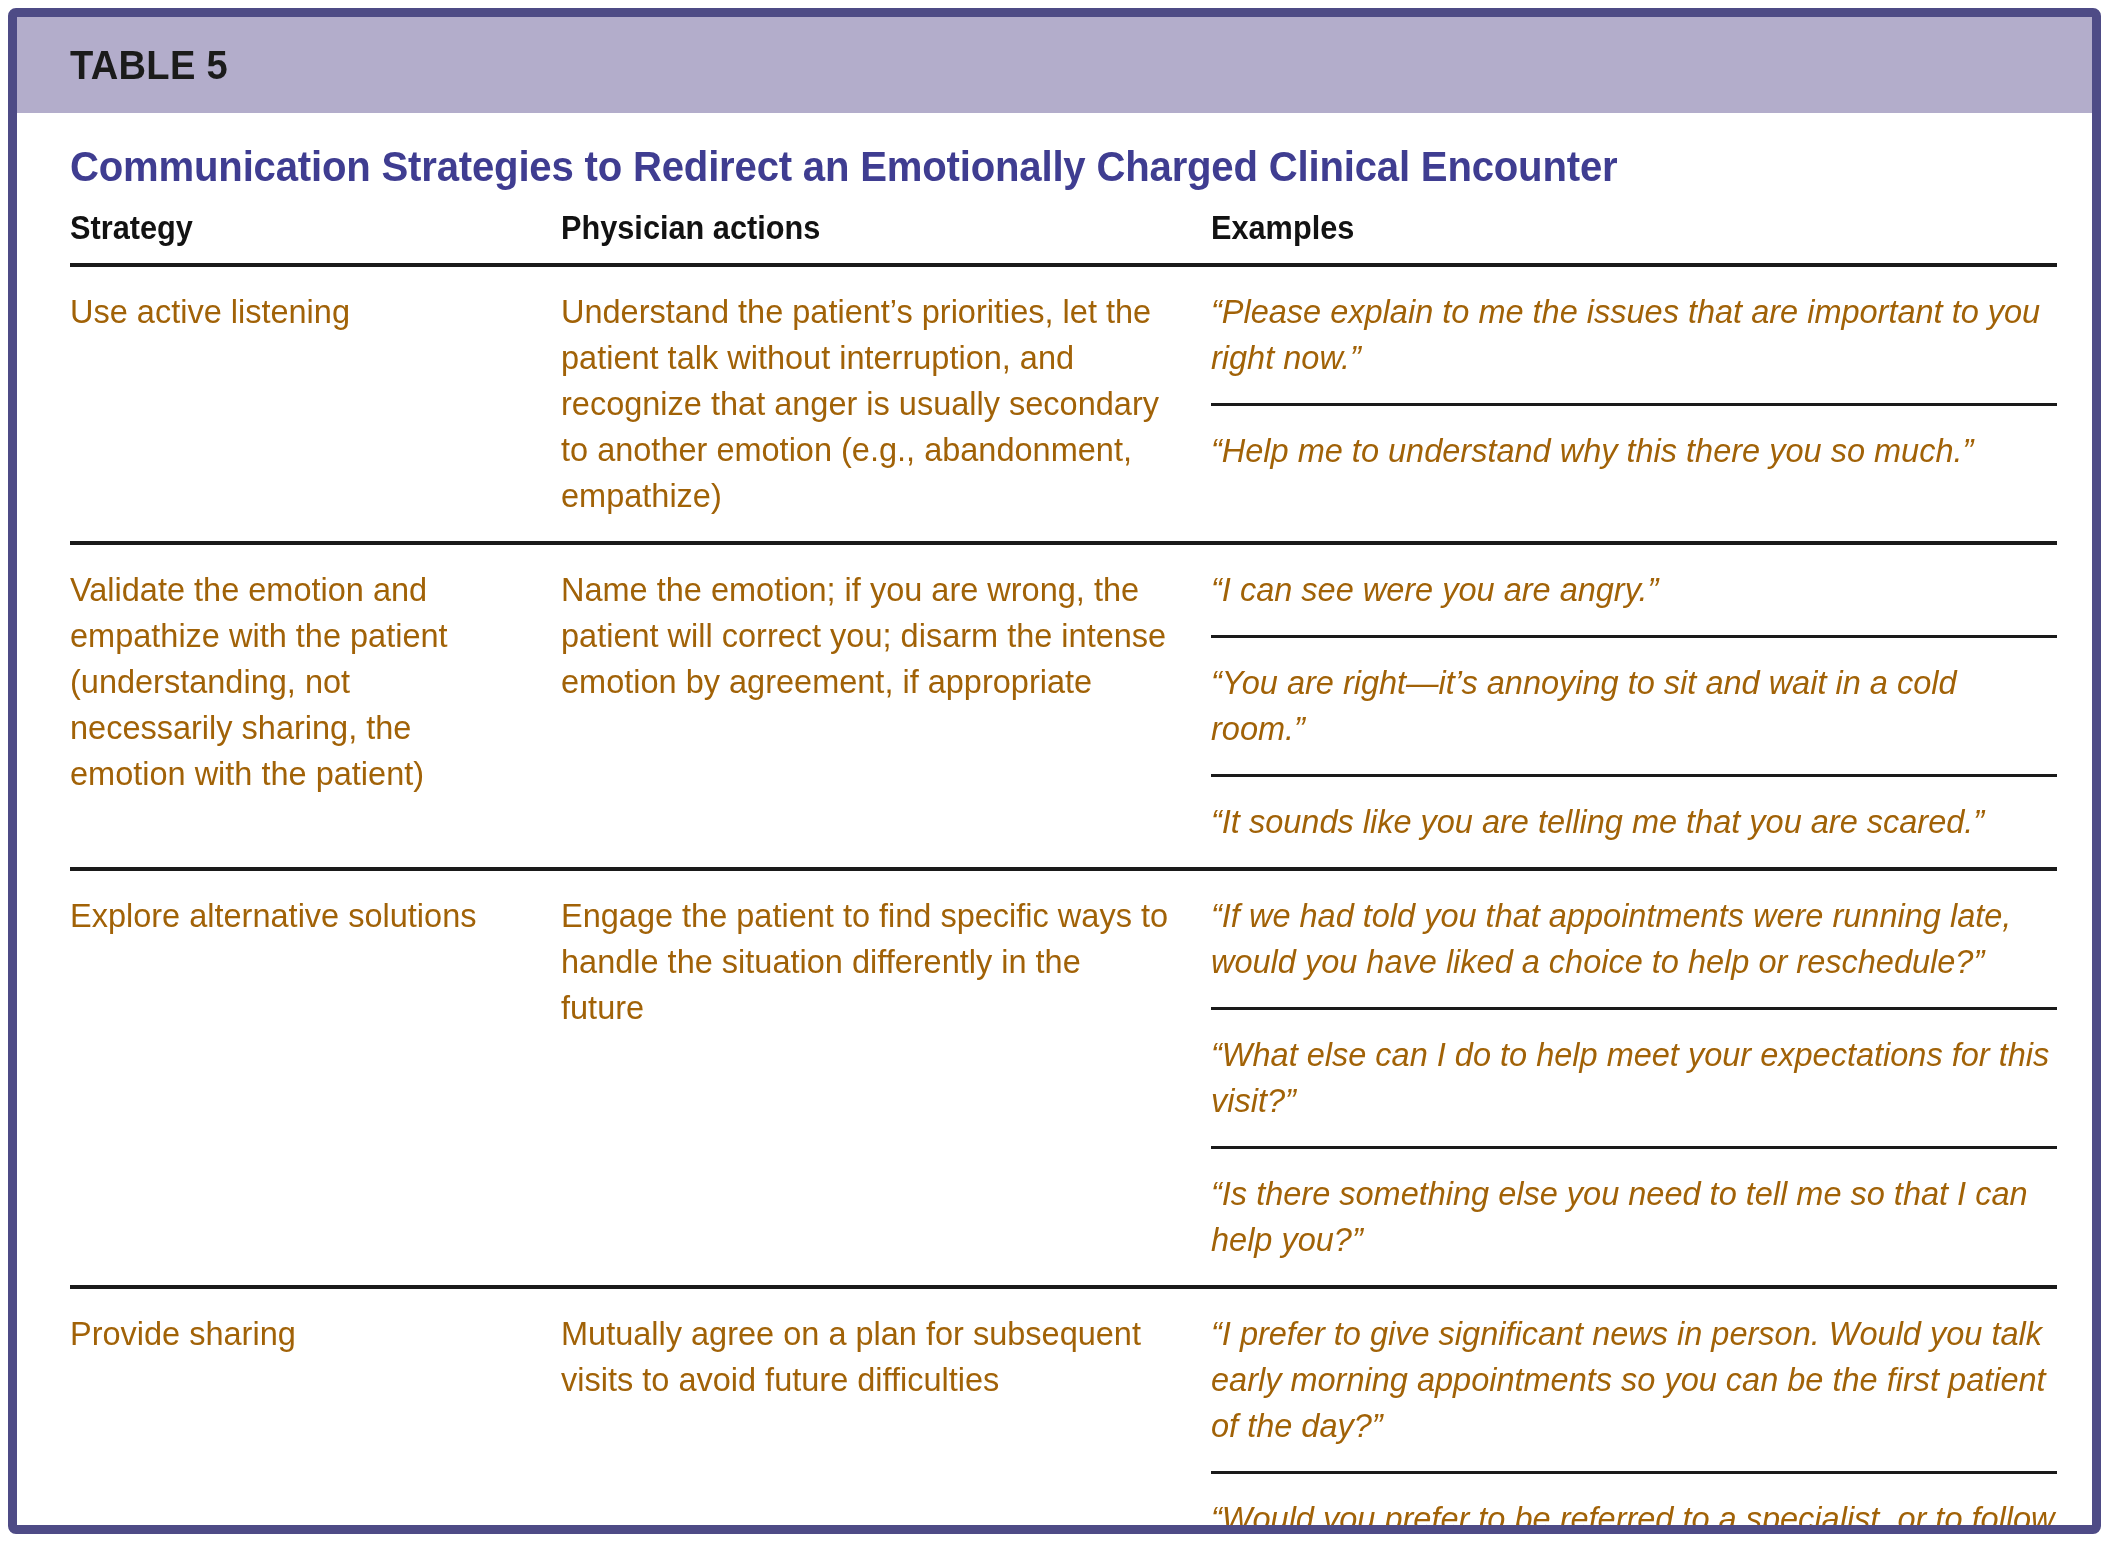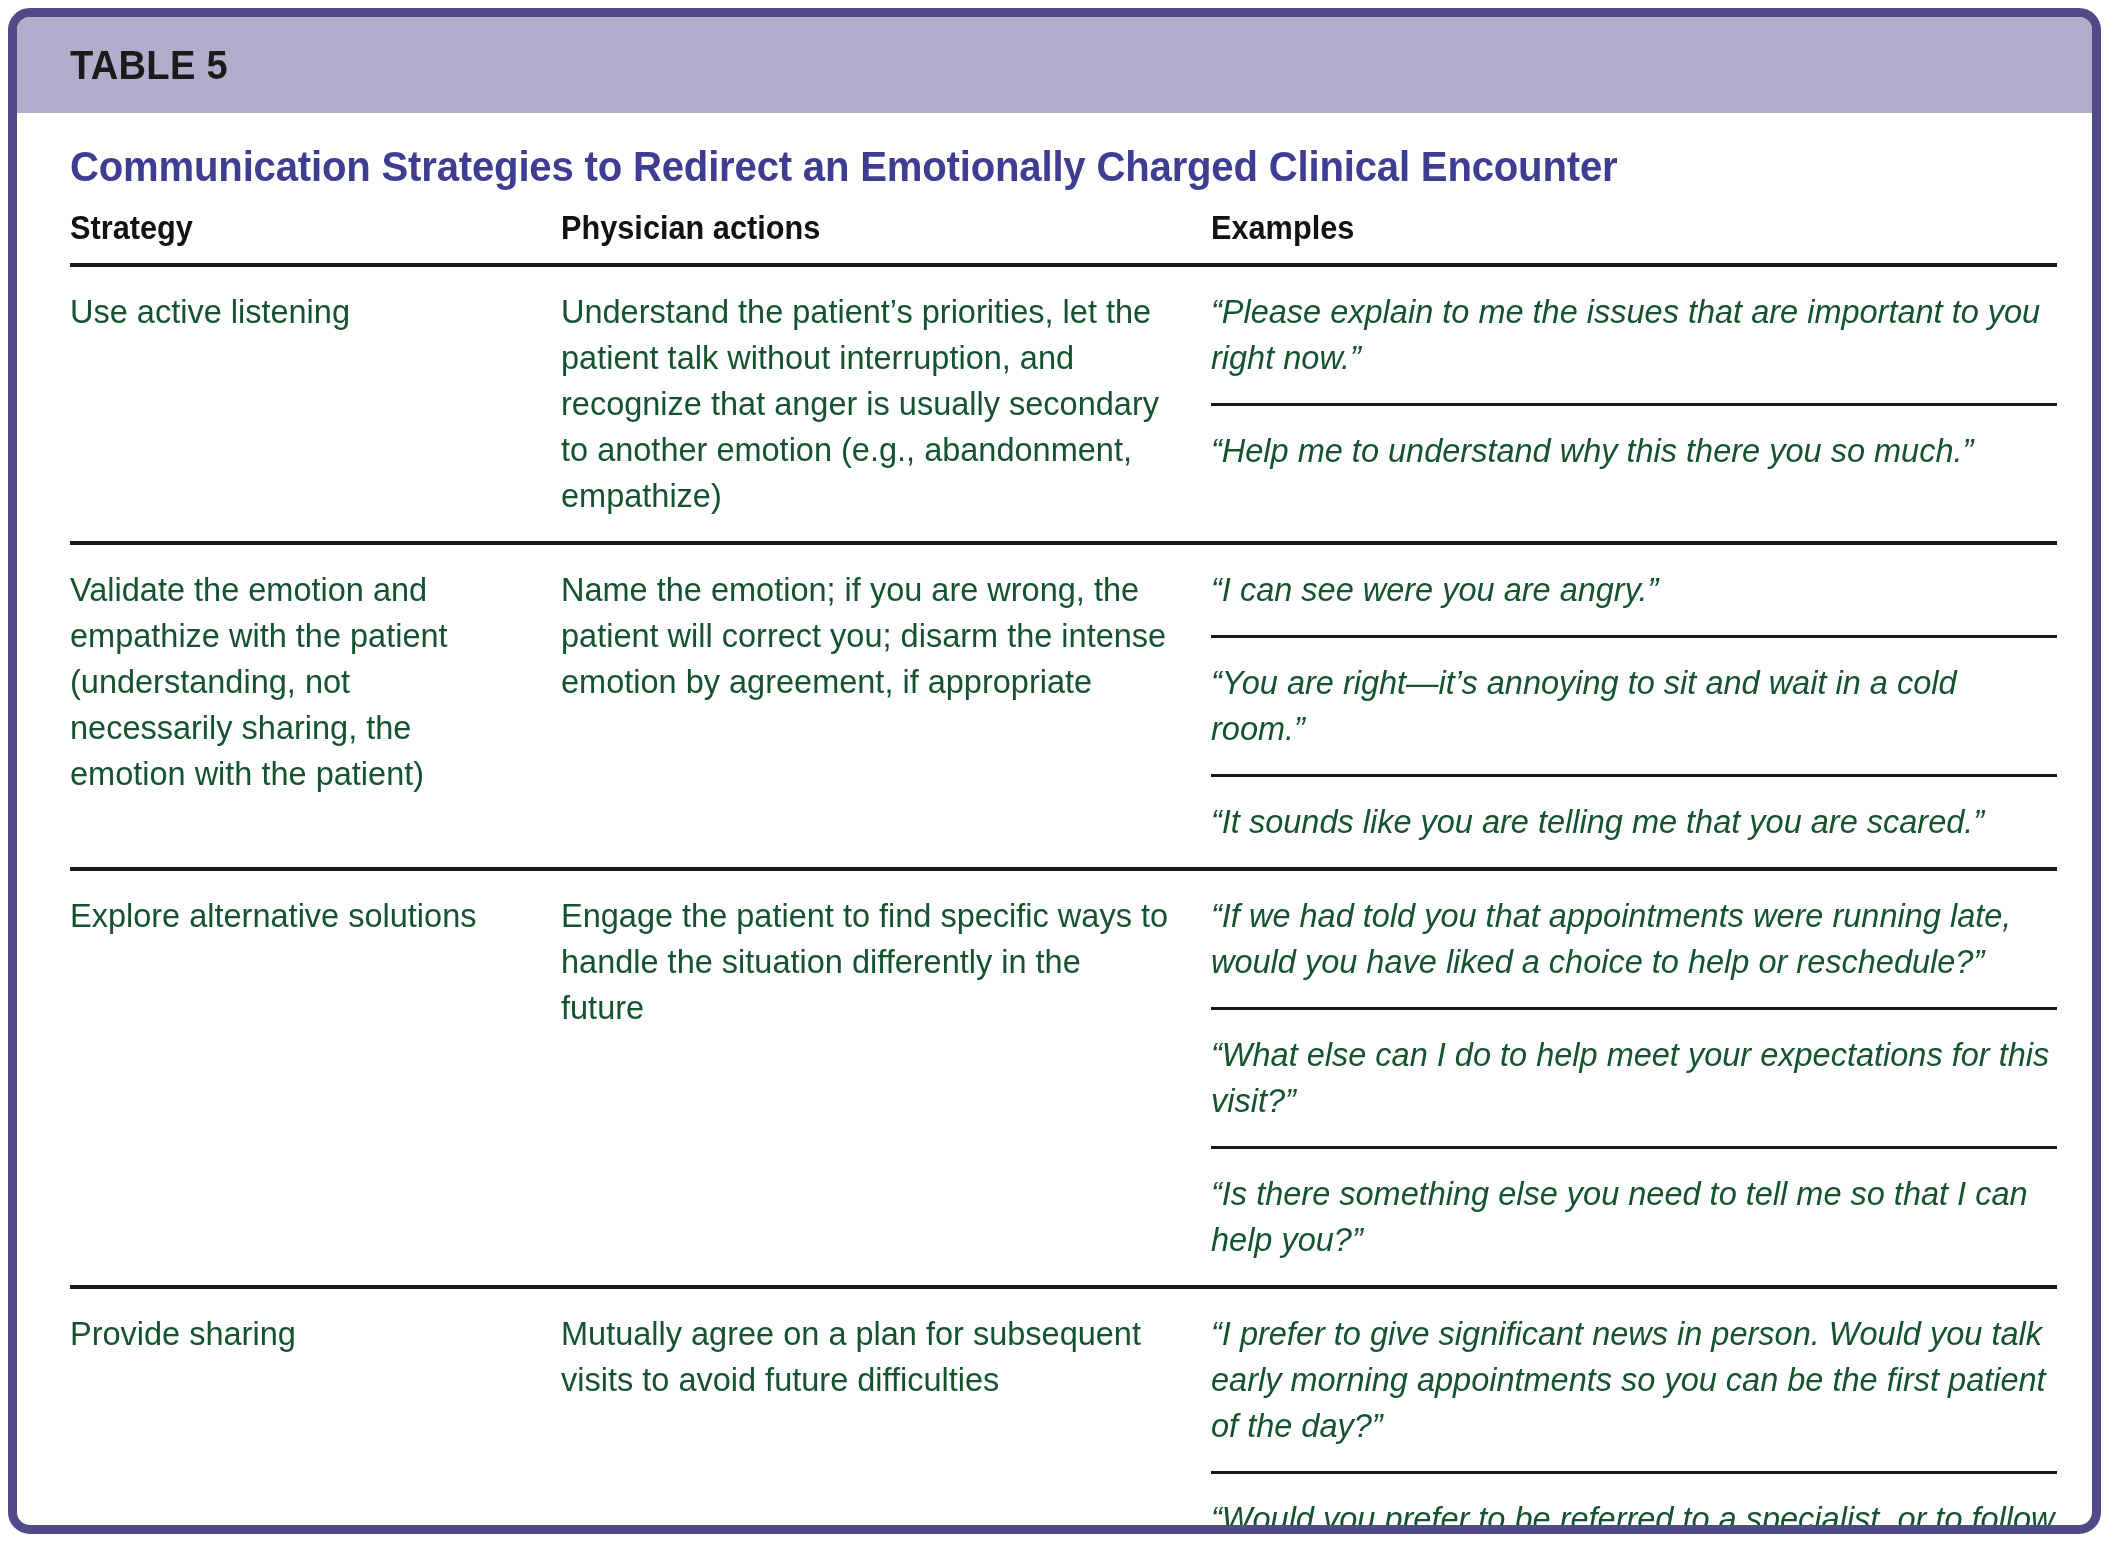--- a/index.html
+++ b/index.html
@@ -20,21 +20,21 @@
 
   
   .table-card {
     position: absolute;
     left: 8px;
     top: 8px;
     width: 2093px;
     height: 1526px;
     box-sizing: border-box;
     border: 9px solid #4e4b86;
-    border-radius: 22px;
+    border-radius: 8px;
     background: #ffffff;
     overflow: hidden;
   }
 
   
   .table-band {
     height: 96px;
     background: #b3adcb;
     display: flex;
     align-items: center;
@@ -98,21 +98,21 @@
     background: #1a1a1a;
     margin: 0;
   }
   .head-rule-row td { padding: 0; }
 
   td {
     vertical-align: top;
     font-family: "Liberation Sans", sans-serif;
     font-size: 32.5px;
     line-height: 46px;
-    color: #14532d;
+    color: #a16207;
     padding: 0;
   }
 
   
   .cell-strategy, .cell-actions {
     padding: 22px 40px 22px 0;
   }
   .cell-examples {
     padding: 0;
   }

